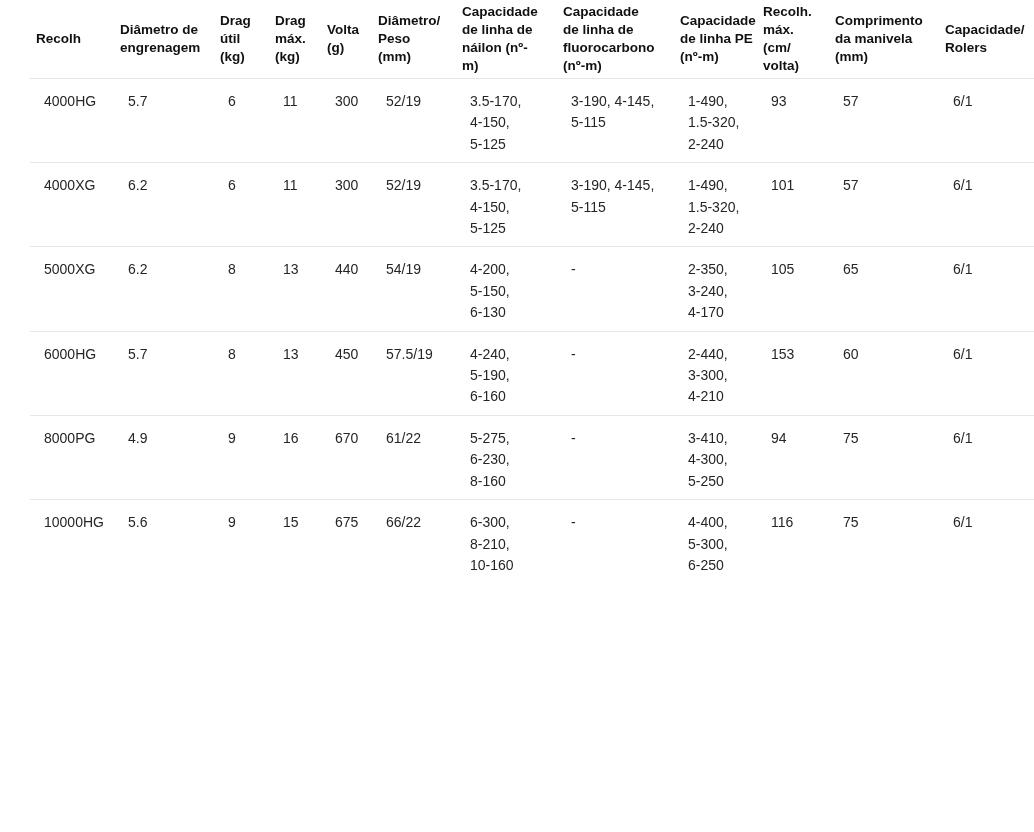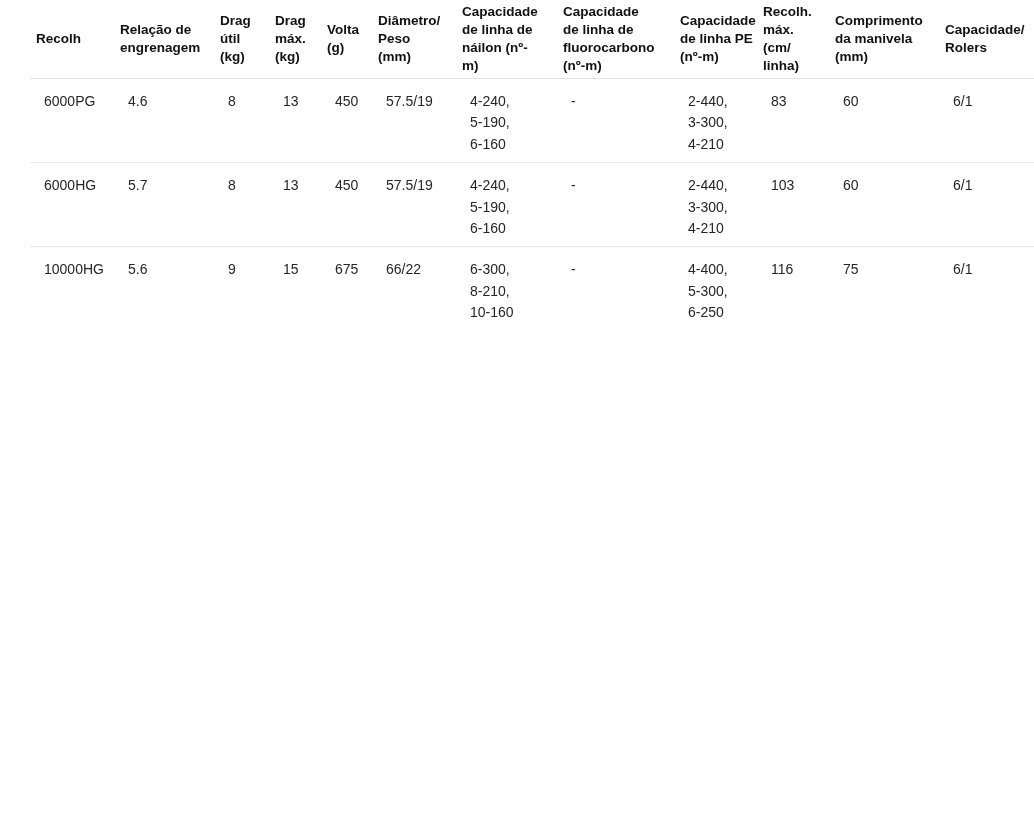--- a/index.html
+++ b/index.html
@@ -61,21 +61,21 @@
       <col style="width:101px">
       <col style="width:117px">
       <col style="width:83px">
       <col style="width:72px">
       <col style="width:110px">
       <col style="width:95px">
     </colgroup>
     <thead>
       <tr>
         <th>Recolh</th>
-        <th>Relação de
+        <th>Diâmetro de
 engrenagem</th>
         <th>Drag
 útil
 (kg)</th>
         <th>Drag
 máx.
 (kg)</th>
         <th>Volta
 (g)</th>
         <th>Diâmetro/
@@ -88,63 +88,119 @@
         <th>Capacidade
 de linha de
 fluorocarbono
 (nº-m)</th>
         <th>Capacidade
 de linha PE
 (nº-m)</th>
         <th>Recolh.
 máx.
 (cm/
-linha)</th>
+volta)</th>
         <th>Comprimento
 da manivela
 (mm)</th>
         <th>Capacidade/
 Rolers</th>
       </tr>
     </thead>
     <tbody>
         <tr>
-    <td>6000PG</td>
-    <td>4.6</td>
+    <td>4000HG</td>
+    <td>5.7</td>
+    <td>6</td>
+    <td>11</td>
+    <td>300</td>
+    <td>52/19</td>
+    <td>3.5-170,
+4-150,
+5-125</td>
+    <td>3-190, 4-145,
+5-115</td>
+    <td>1-490,
+1.5-320,
+2-240</td>
+    <td>93</td>
+    <td>57</td>
+    <td>6/1</td>
+  </tr>
+        <tr>
+    <td>4000XG</td>
+    <td>6.2</td>
+    <td>6</td>
+    <td>11</td>
+    <td>300</td>
+    <td>52/19</td>
+    <td>3.5-170,
+4-150,
+5-125</td>
+    <td>3-190, 4-145,
+5-115</td>
+    <td>1-490,
+1.5-320,
+2-240</td>
+    <td>101</td>
+    <td>57</td>
+    <td>6/1</td>
+  </tr>
+        <tr>
+    <td>5000XG</td>
+    <td>6.2</td>
     <td>8</td>
     <td>13</td>
-    <td>450</td>
-    <td>57.5/19</td>
-    <td>4-240,
-5-190,
-6-160</td>
-    <td>-</td>
-    <td>2-440,
-3-300,
-4-210</td>
-    <td>83</td>
-    <td>60</td>
+    <td>440</td>
+    <td>54/19</td>
+    <td>4-200,
+5-150,
+6-130</td>
+    <td>-</td>
+    <td>2-350,
+3-240,
+4-170</td>
+    <td>105</td>
+    <td>65</td>
     <td>6/1</td>
   </tr>
         <tr>
     <td>6000HG</td>
     <td>5.7</td>
     <td>8</td>
     <td>13</td>
     <td>450</td>
     <td>57.5/19</td>
     <td>4-240,
 5-190,
 6-160</td>
     <td>-</td>
     <td>2-440,
 3-300,
 4-210</td>
-    <td>103</td>
+    <td>153</td>
     <td>60</td>
+    <td>6/1</td>
+  </tr>
+        <tr>
+    <td>8000PG</td>
+    <td>4.9</td>
+    <td>9</td>
+    <td>16</td>
+    <td>670</td>
+    <td>61/22</td>
+    <td>5-275,
+6-230,
+8-160</td>
+    <td>-</td>
+    <td>3-410,
+4-300,
+5-250</td>
+    <td>94</td>
+    <td>75</td>
     <td>6/1</td>
   </tr>
         <tr>
     <td>10000HG</td>
     <td>5.6</td>
     <td>9</td>
     <td>15</td>
     <td>675</td>
     <td>66/22</td>
     <td>6-300,

